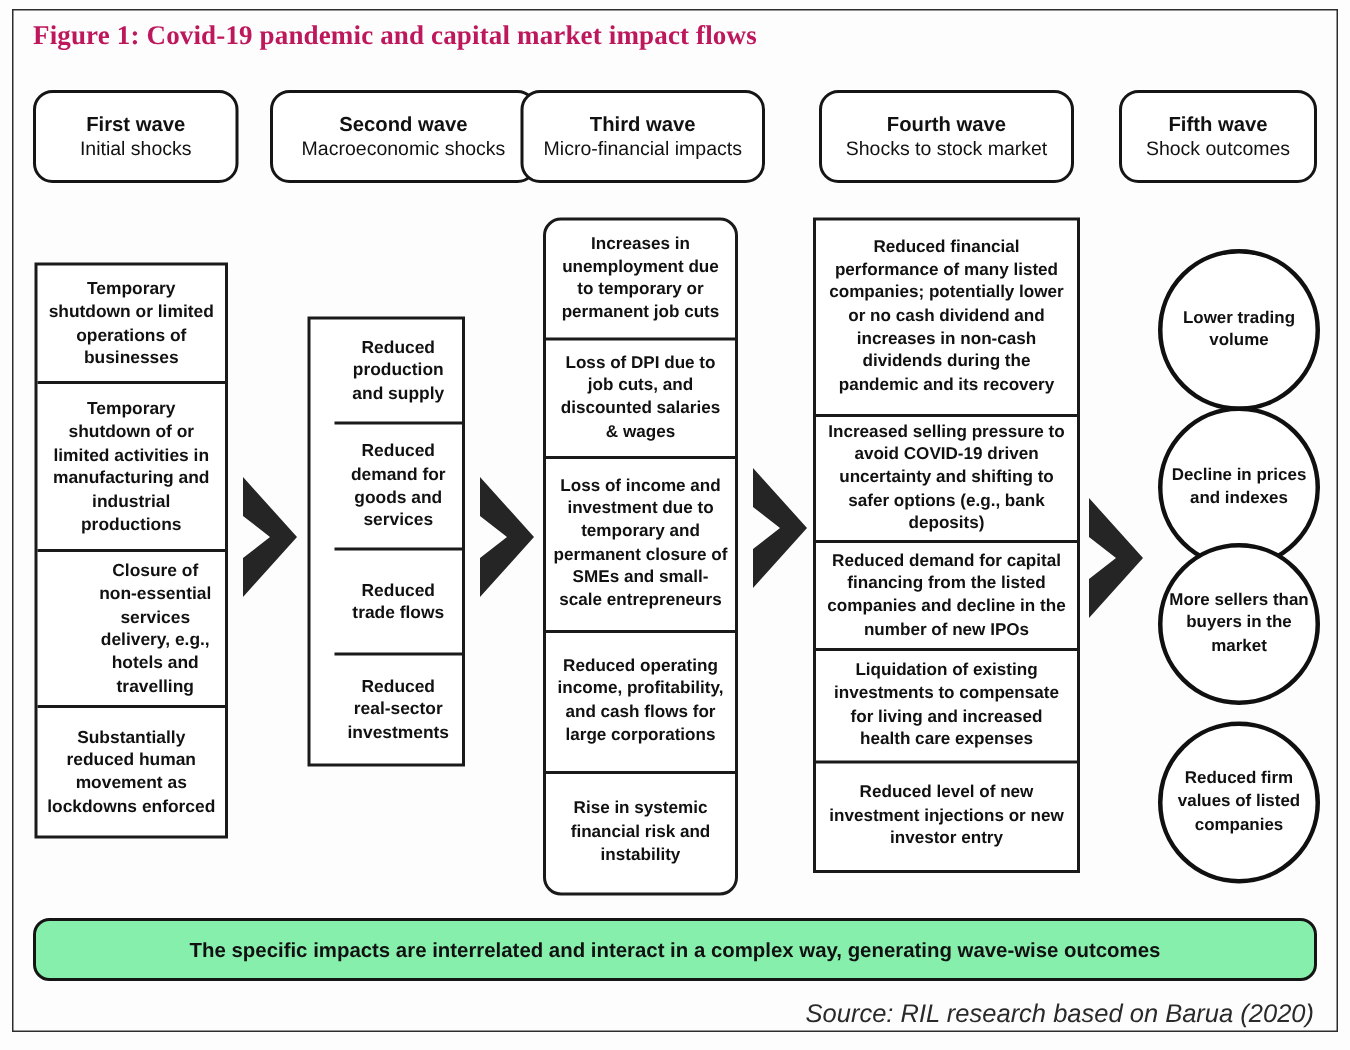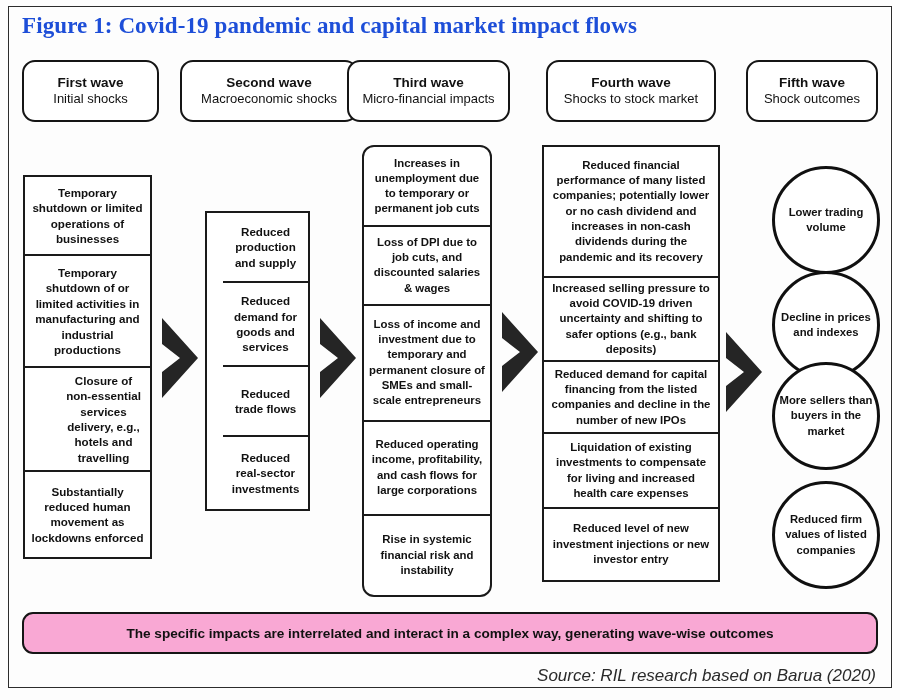--- a/index.html
+++ b/index.html
@@ -28,23 +28,23 @@
     height: 682px;
     border: 1.5px solid #2c2c2c;
     box-sizing: border-box;
     background: #fdfdfd;
   }
   .fig-title {
     position: absolute;
     left: 22px;
     top: 13px;
     font-family: "Liberation Serif", serif;
-    font-size: 23px;
-    font-weight: bold;
-    color: #1d4ed8;
+    font-size: 18px;
+    font-weight: bold;
+    color: #be185d;
     letter-spacing: 0.1px;
     white-space: nowrap;
   }
 
   
   .wave-pill {
     position: absolute;
     border: 2.4px solid #151515;
     border-radius: 13px;
     background: #ffffff;
@@ -121,21 +121,21 @@
   
   .banner {
     position: absolute;
     left: 22px;
     top: 612px;
     width: 856px;
     height: 42px;
     border: 2.4px solid #151515;
     border-radius: 11px;
     box-sizing: border-box;
-    background: #f9a8d4;
+    background: #86efac;
     display: flex;
     align-items: center;
     justify-content: center;
     font-size: 13.6px;
     font-weight: bold;
     color: #111111;
     text-align: center;
   }
   .source-line {
     position: absolute;

